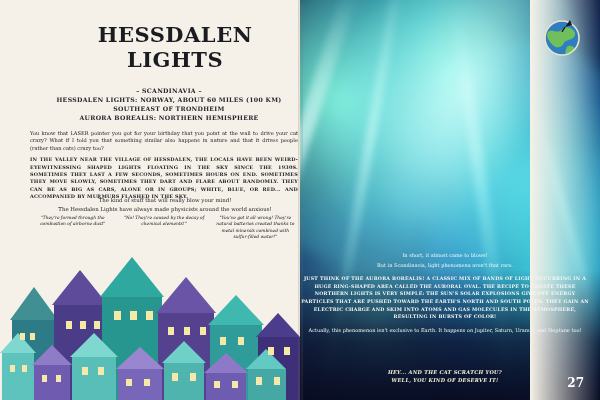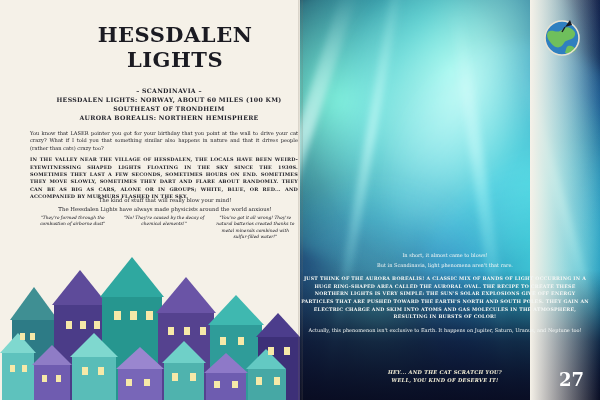--- a/index.html
+++ b/index.html
@@ -143,21 +143,21 @@
   .kicker{
     position:absolute;left:320px;top:368px;width:250px;
     text-align:center;color:#f6f1d8;
     font-family:"DejaVu Serif", serif;
     font-weight:bold;font-style:italic;
     font-size:5px;line-height:8px;text-transform:uppercase;letter-spacing:.3px;
   }
   .page-num{
     position:absolute;right:16px;bottom:10px;
     color:#ffffff;font-family:"DejaVu Serif", serif;
-    font-size:18px;font-weight:bold;
+    font-size:12px;font-weight:bold;
   }
   
   .globe{
     position:absolute;right:14px;top:12px;width:48px;height:48px;
   }
 </style>
 </head>
 <body>
 
 <div class="spread">

